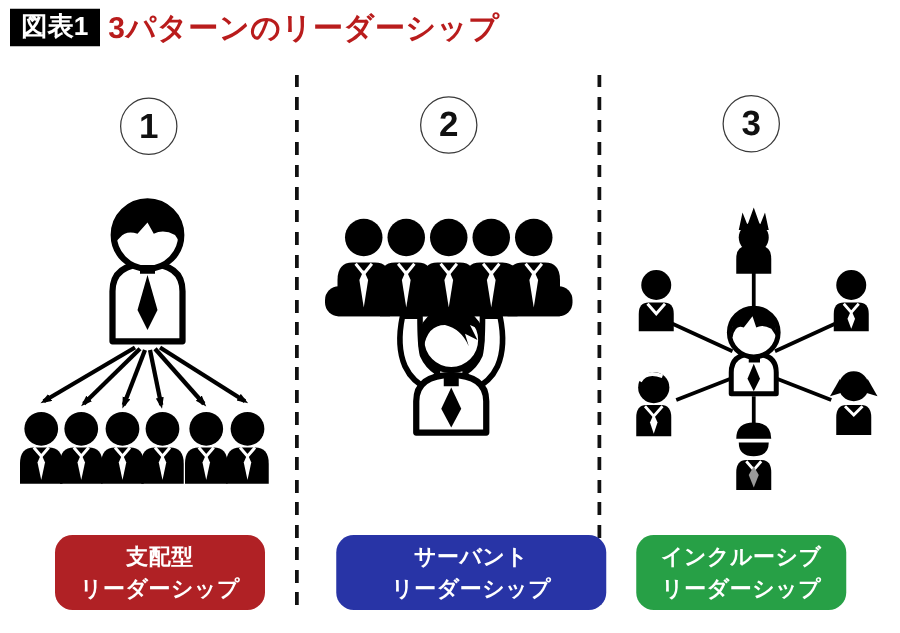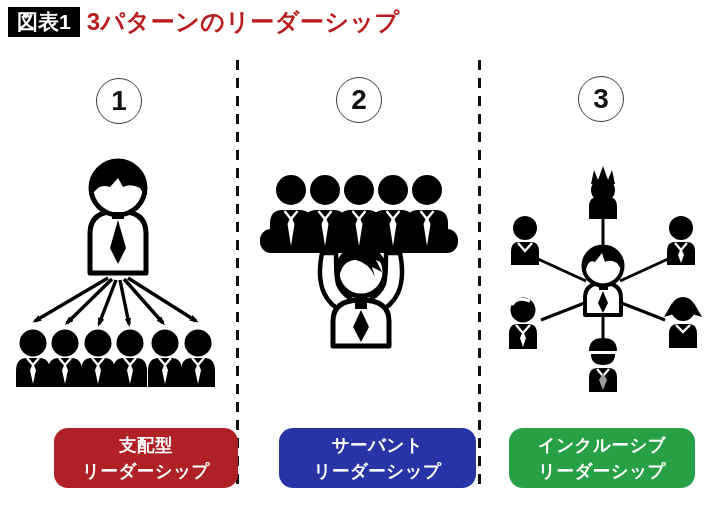--- a/index.html
+++ b/index.html
@@ -33,23 +33,23 @@
   .nc3{left:578px;top:76px;}
   
   .illus{position:absolute;}
   
   .label-box{
     position:absolute;top:428px;height:60px;border-radius:14px;
     display:flex;flex-direction:column;align-items:center;justify-content:center;
     color:#fff;font-weight:700;font-size:17.5px;line-height:1.5;letter-spacing:0.5px;
     text-align:center;
   }
-  .lb1{left:54px;width:184px;}
-  .lb2{left:279px;width:197px;}
-  .lb3{left:509px;width:186px;}
+  .lb1{left:44px;width:168px;}
+  .lb2{left:269px;width:216px;}
+  .lb3{left:509px;width:168px;}
 </style>
 </head>
 <body>
 
 <div class="stage">
 
   <div class="header">
     <span class="badge" style="background-color: rgb(0, 0, 0);">図表1</span>
     <span class="title">3パターンのリーダーシップ</span>
   </div>

